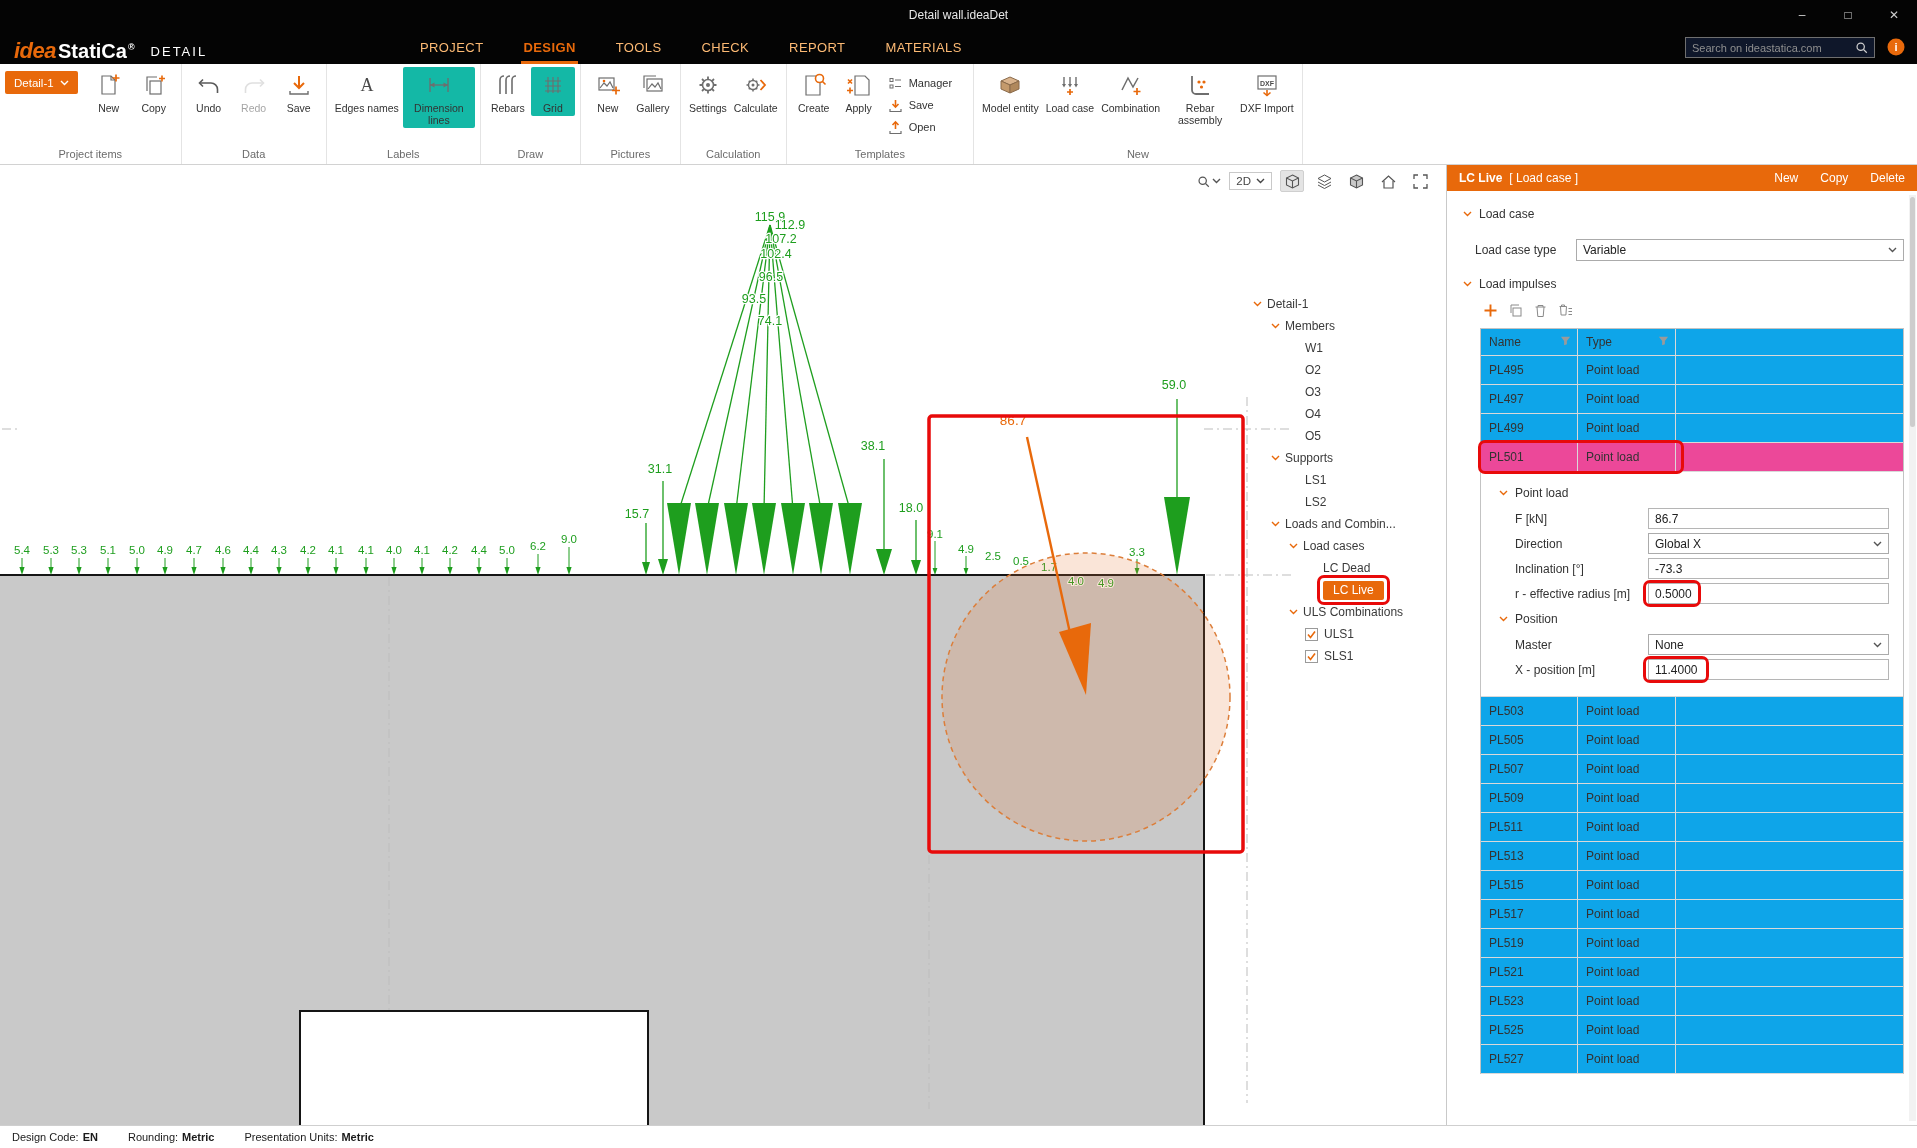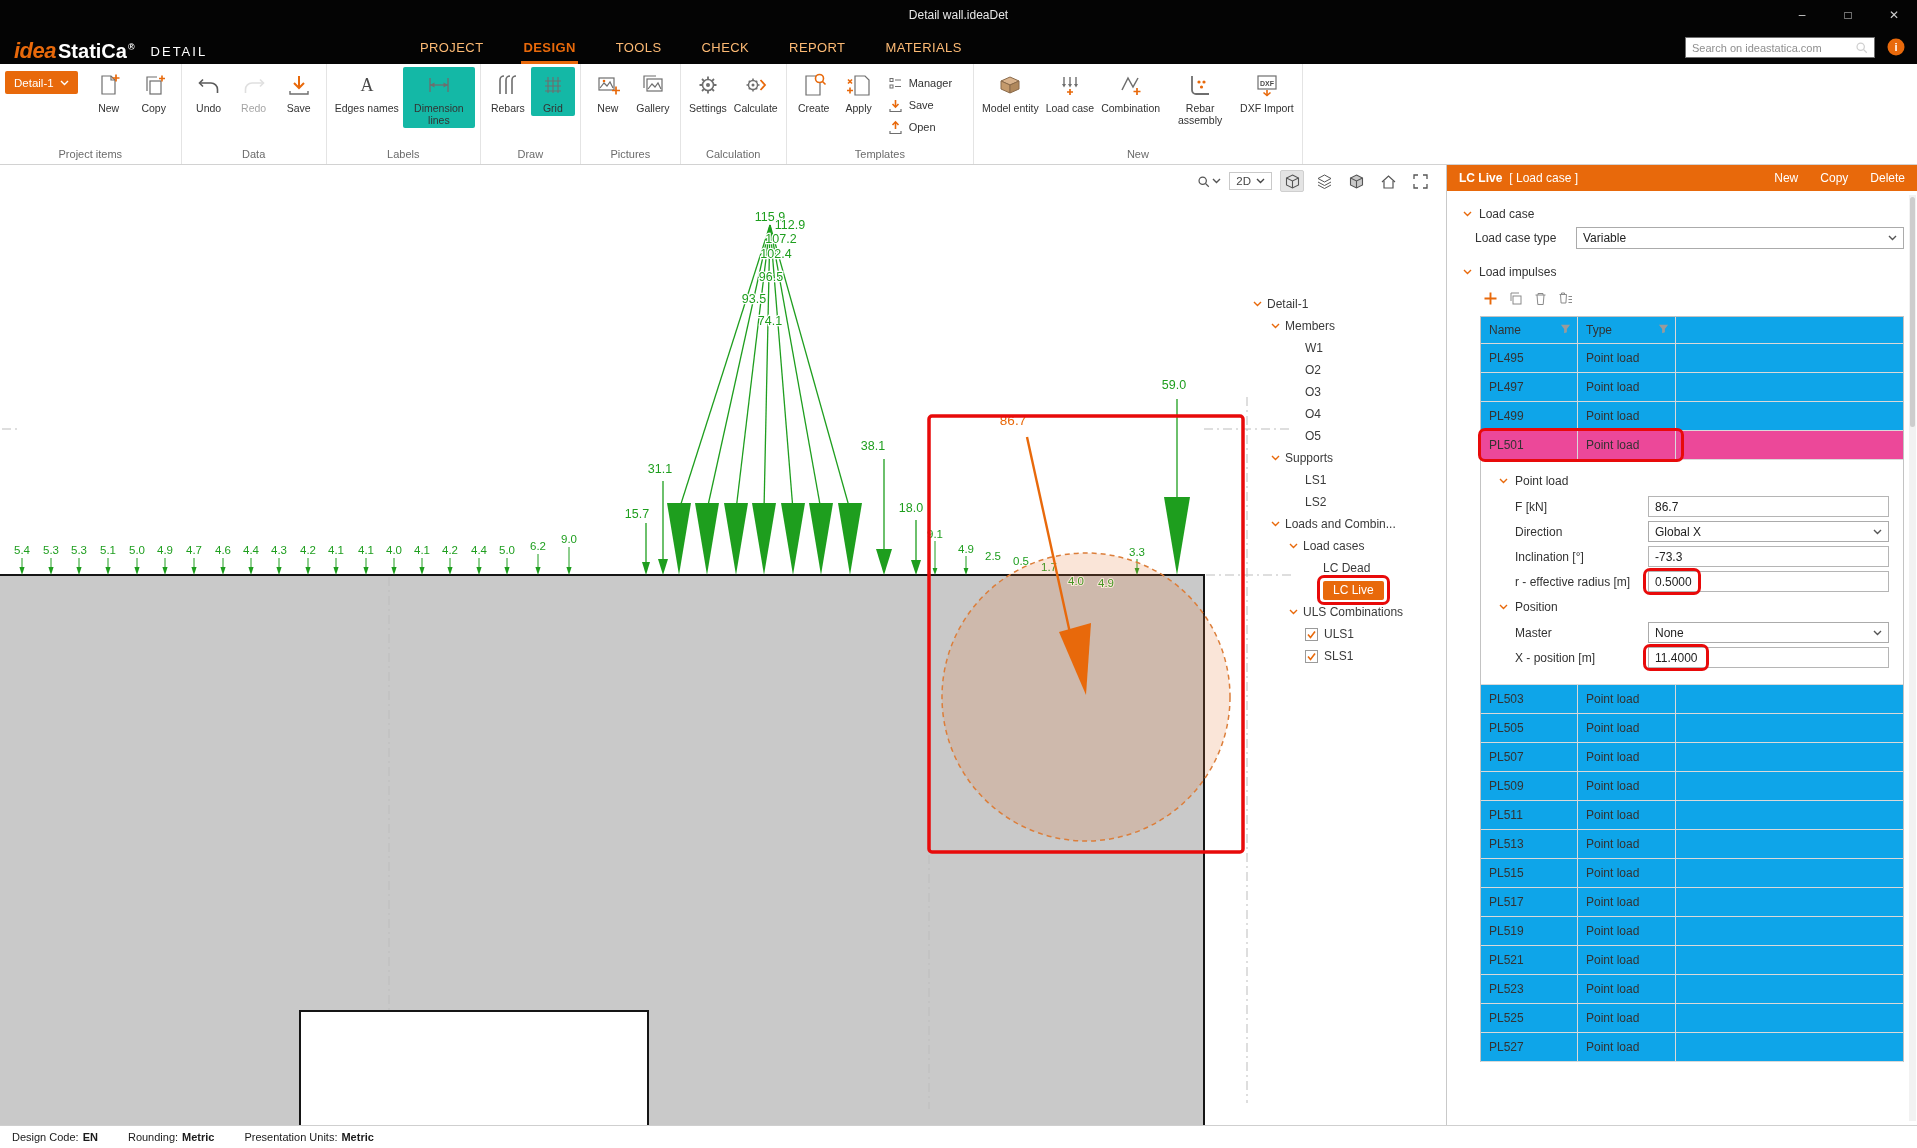--- a/index.html
+++ b/index.html
@@ -16,21 +16,21 @@
   .menubar{position:absolute;top:30px;left:0;width:100%;height:34px;background:#040404}
   .logo{position:absolute;left:14px;top:4px;height:34px;display:flex;align-items:center}
   .logo-idea{color:#E8690B;font-weight:bold;font-style:italic;font-size:22px;letter-spacing:-.5px}
   .logo-statica{color:#fff;font-size:20px;font-weight:bold;margin-left:2px}
   .logo-reg{color:#fff;font-size:9px;margin-left:1px;vertical-align:super}
   .logo-module{color:#fff;font-size:13px;letter-spacing:2px;margin-left:16px}
   .menu-tabs{position:absolute;left:420px;top:0;height:34px;display:flex;gap:40px}
   .menu-tab{color:#fdba74;font-size:13px;letter-spacing:.4px;display:flex;align-items:center;position:relative;height:100%}
   .menu-tab.active{color:#E8690B;font-weight:bold}
   .menu-tab.active::after{content:"";position:absolute;left:-2px;right:-2px;bottom:0;height:3px;background:#E8690B}
-  .search-box{position:absolute;right:42px;top:7px;width:190px;height:21px;border:1px solid #6f6f6f;display:flex;align-items:center;padding:0 6px;background:#ffffff}
+  .search-box{position:absolute;right:42px;top:7px;width:190px;height:21px;border:1px solid #6f6f6f;display:flex;align-items:center;padding:0 6px;background:#0f172a}
   .search-ph{flex:1;color:#8f8f8f;font-size:11px}
   .search-ic{color:#cfcfcf;display:flex}
   .info-btn{position:absolute;right:12px;top:8px;display:flex}
 
   
   .ribbon{position:absolute;top:64px;left:0;width:100%;height:101px;background:#fff;border-bottom:1px solid #d2d2d2;display:flex}
   .rgroup{display:flex;flex-direction:column;border-right:1px solid #e4e4e4;padding:3px 5px 0}
   .rbtns{flex:1;display:flex;align-items:flex-start;gap:1px}
   .rbtn{min-width:44px;display:flex;flex-direction:column;align-items:center;padding:4px 3px 2px;border-radius:2px}
   .rbtn.pressed{background:#14b8a6}
@@ -72,21 +72,21 @@
   
   .panel{position:absolute;left:1447px;top:165px;width:470px;height:960px;background:#fff}
   .divider-v{position:absolute;left:1446px;top:165px;width:1px;height:960px;background:#c9c9c9}
   .panel-header{height:26px;background:#E8690B;color:#fff;display:flex;align-items:center;padding:0 12px;font-size:12px}
   .ph-title{font-weight:bold}
   .ph-sub{margin-left:7px}
   .ph-actions{margin-left:auto;display:flex;gap:22px}
   .panel-body{position:relative;padding-top:12px}
   .psection{display:flex;align-items:center;gap:7px;height:22px;padding-left:16px;font-size:12px;color:#333}
   .pchev{color:#E8690B;display:flex}
-  .ptype-row{display:flex;align-items:center;height:26px;margin:0 0 10px;padding-left:28px}
+  .ptype-row{display:flex;align-items:center;height:26px;margin:12px 0 10px;padding-left:28px}
   .ptype-label{font-size:12px;color:#333;width:101px}
   .pselect{display:flex;align-items:center;justify-content:space-between;border:1px solid #ababab;background:#fff;height:22px;padding:0 6px;font-size:12px;color:#222}
   .ptype-select{width:328px}
   .selchev{color:#555;display:flex}
   .imp-toolbar{display:flex;align-items:center;gap:10px;height:26px;padding-left:36px;margin-top:2px}
   .imp-btn{display:flex}
   .ptable{margin:5px 0 0 33px;width:424px;border:1px solid #c3c3c3;border-bottom:none;font-size:12px;color:#333}
   .prow{display:flex;height:29px;border-bottom:1px solid #d9d9d9;position:relative;background:#0ea5e9}
   .prow.selected{background:#ec4899}
   .phead{height:27px}

